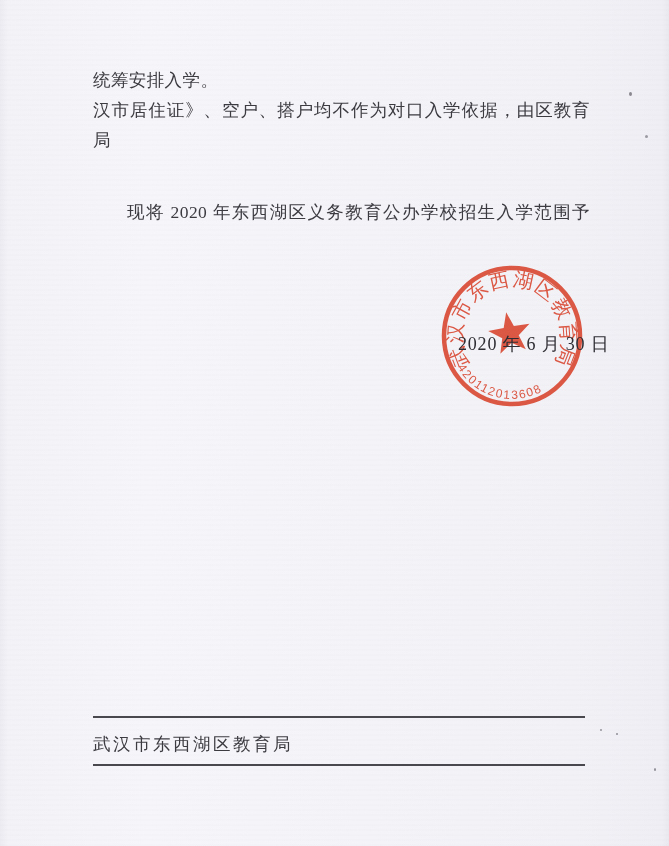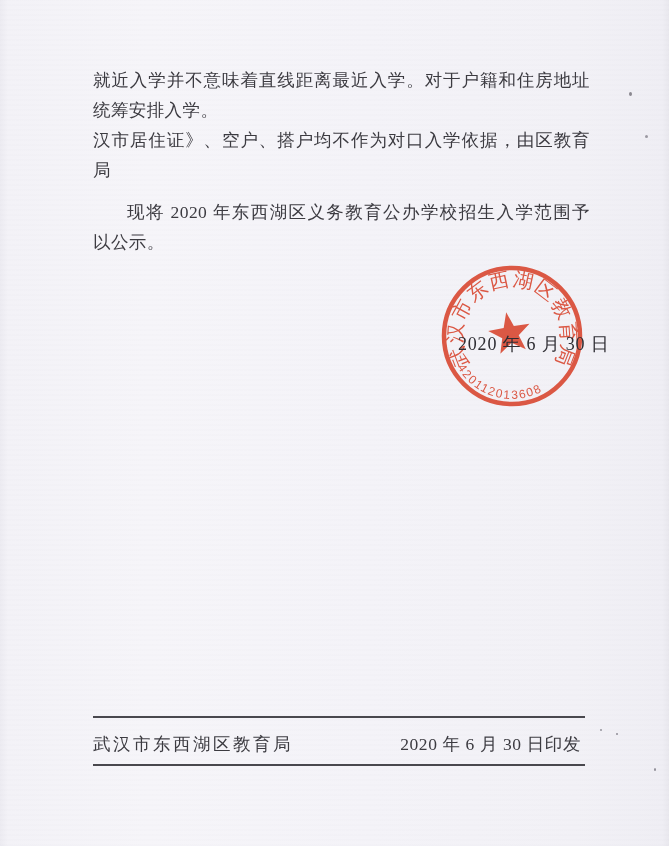--- a/index.html
+++ b/index.html
@@ -58,28 +58,26 @@
   .s3 { left: 600px; top: 729px; width: 2px; height: 2px; background: #96949d; }
   .s4 { left: 616px; top: 733px; width: 2px; height: 2px; background: #8f8d96; }
   .s5 { left: 654px; top: 768px; width: 2px; height: 3px; background: #8f8d96; }
 </style>
 </head>
 <body>
 
 <div class="page">
 
   <div class="body-block para1">
-    <div class="tline tl-just">就近入学并不意味着直线距离最近入学。对于户籍和住房地址</div>
     <div class="tline tl-left">统筹安排入学。</div>
     <div class="tline tl-just">汉市居住证》、空户、搭户均不作为对口入学依据，由区教育局</div>
   </div>
 
   <div class="body-block para2">
     <div class="tline tl-just tl-indent">现将 2020 年东西湖区义务教育公办学校招生入学范围予</div>
-    <div class="tline tl-left">以公示。</div>
   </div>
 
   <svg class="seal-svg" width="160" height="160" viewBox="-80 -80 160 160">
     <defs>
       <path id="arc-top" d="M -40.96 28.7 A 50 50 0 1 1 40.96 28.7"></path>
       <path id="arc-bottom" d="M -55.6 29.6 A 63 63 0 0 0 29.6 55.6"></path>
     </defs>
     <circle r="68" fill="none" stroke="#d8432c" stroke-width="4.5"></circle>
     <polygon points="0,-22 5.17,-7.12 20.92,-6.8 8.37,2.72 12.93,17.8 0,8.8 -12.93,17.8 -8.37,2.72 -20.92,-6.8 -5.17,-7.12" fill="#d8432c" transform="translate(-2,-2) rotate(-10)"></polygon>
     <text class="seal-name" fill="#d8432c">
@@ -87,21 +85,20 @@
     </text>
     <text class="seal-code" fill="#d8432c">
       <textPath href="#arc-bottom" startOffset="2">4201120136087</textPath>
     </text>
   </svg>
 
   <div class="date-line">2020 年 6 月 30 日</div>
 
   <div class="rule rule-top"></div>
   <div class="footer-issuer">武汉市东西湖区教育局</div>
-  <div class="footer-print">2020 年 6 月 30 日印发</div>
   <div class="rule rule-bottom"></div>
 
   <div class="speck s1"></div>
   <div class="speck s2"></div>
   <div class="speck s3"></div>
   <div class="speck s4"></div>
   <div class="speck s5"></div>
 
 </div>
 

